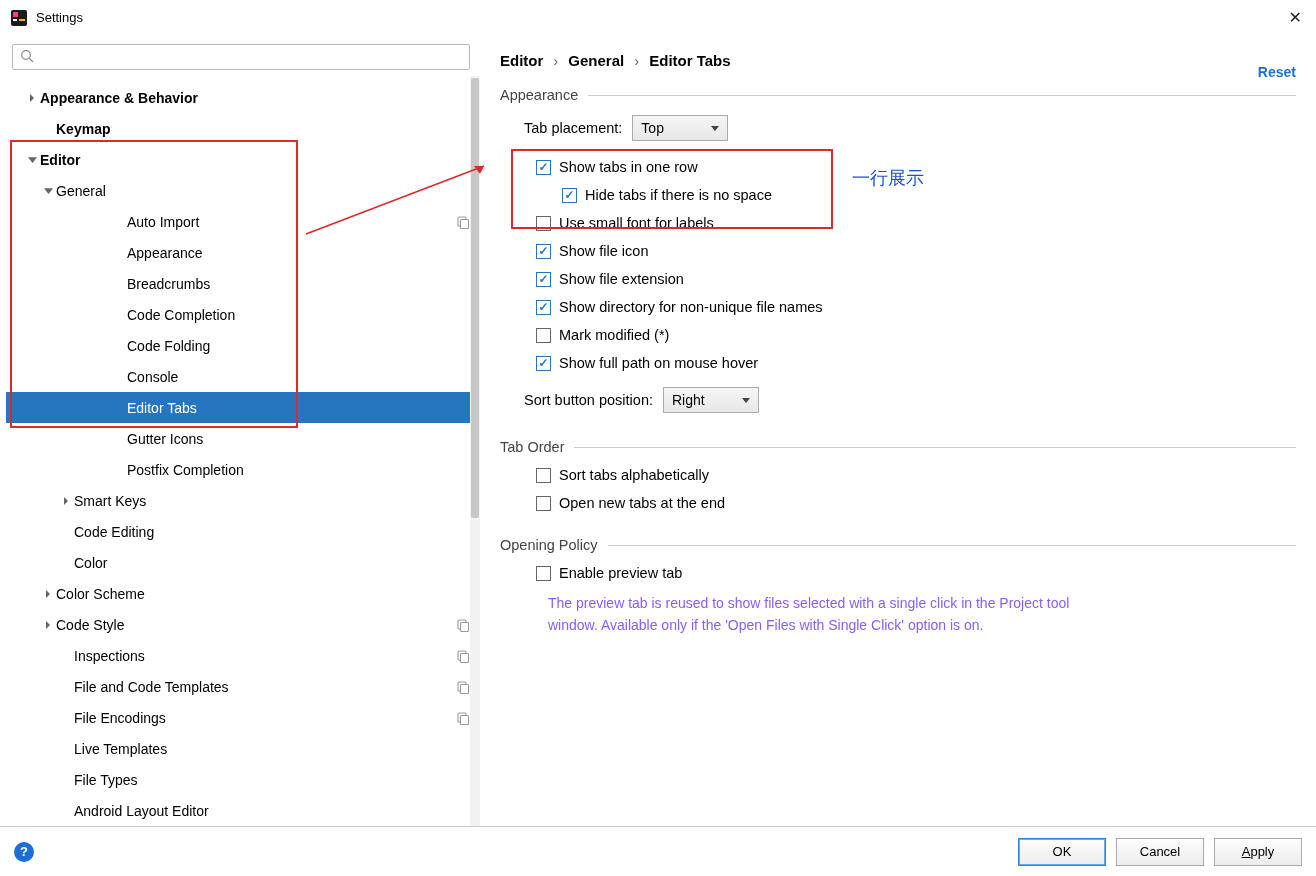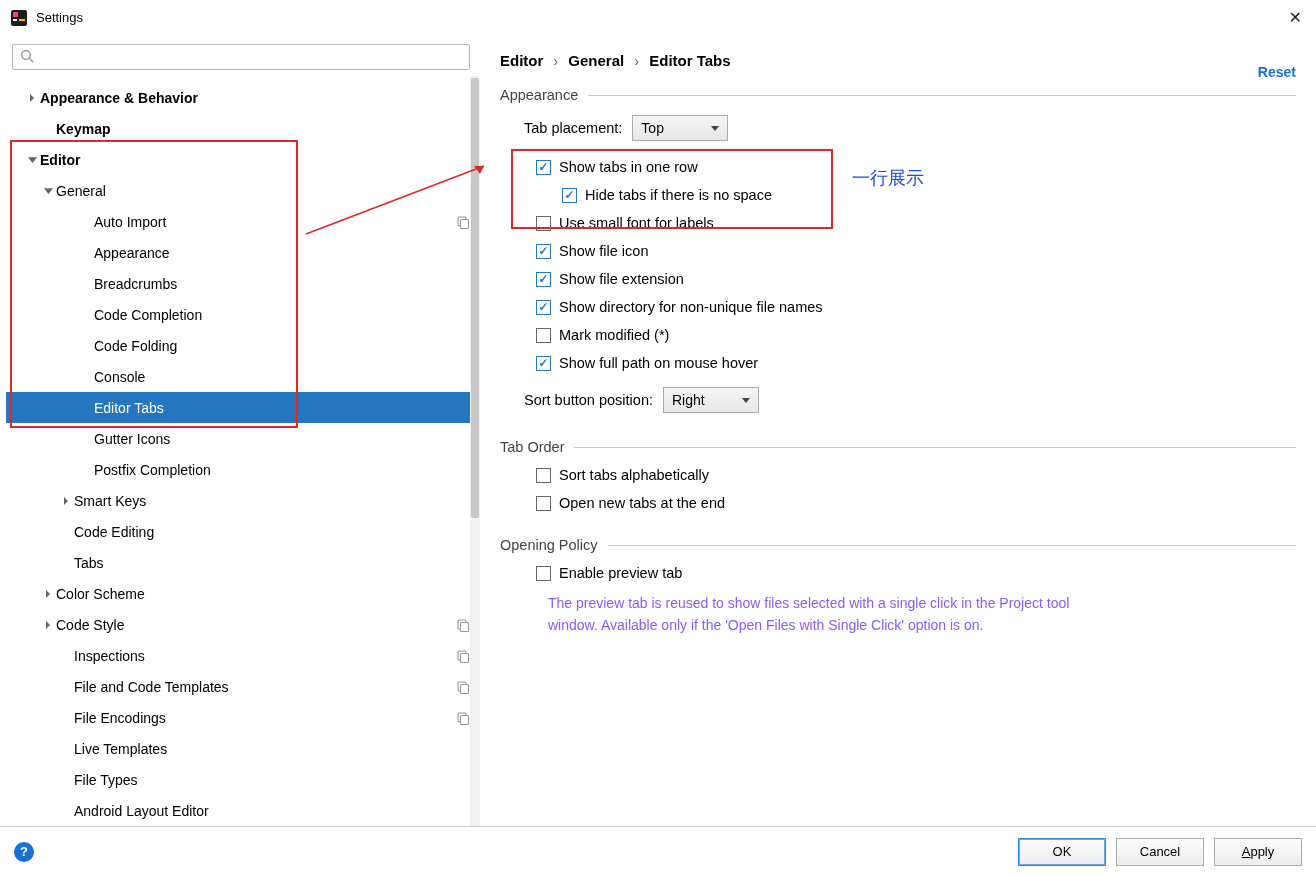--- a/index.html
+++ b/index.html
@@ -19,21 +19,21 @@
 .tree-item .label { font-size: 14px; }
 .tree-item.bold .label { font-weight: 600; }
 .tree-item.selected { background: #2675bf; color: #fff; }
 .expander { width: 16px; height: 16px; display: inline-flex; align-items: center; justify-content: center; color: #555; font-size: 10px; }
 .tree-item.selected .expander { color: #fff; }
 .copy-icon { margin-left: auto; color: #999; }
 .copy-icon svg { display: block; }
 .level-0 { padding-left: 18px; }
 .level-1 { padding-left: 34px; }
 .level-2 { padding-left: 52px; }
-.level-3 { padding-left: 72px; }
+.level-3 { padding-left: 72px; gap: 33px; }
 .sidebar-scroll { position: absolute; top: 40px; right: 0; width: 10px; height: 780px; background: #f2f2f2; }
 .sidebar-scroll-thumb { position: absolute; top: 2px; left: 1px; width: 8px; height: 440px; background: #c7c7c7; border-radius: 2px; }
 .content { flex: 1; padding: 16px 20px 0 20px; position: relative; }
 .breadcrumb { display: flex; align-items: center; gap: 10px; font-size: 15px; font-weight: 600; margin-bottom: 18px; }
 .breadcrumb .sep { color: #666; font-weight: 400; }
 .reset-link { position: absolute; right: 20px; top: 28px; color: #1a6fd6; font-weight: 600; font-size: 14px; }
 .section-header { display: flex; align-items: center; font-size: 14.5px; color: #444; margin: 10px 0 12px 0; }
 .section-header .line { flex: 1; height: 1px; background: #ccc; margin-left: 10px; }
 .field-row { display: flex; align-items: center; margin: 8px 0 18px 24px; font-size: 14.5px; }
 .field-row .field-label { margin-right: 10px; }
@@ -162,21 +162,21 @@
             </svg>
           </span>
           <span class="label">Smart Keys</span>
         </div>
         <div class="tree-item level-2">
           <span class="expander"></span>
           <span class="label">Code Editing</span>
         </div>
         <div class="tree-item level-2">
           <span class="expander"></span>
-          <span class="label">Tabs</span>
+          <span class="label">Color</span>
         </div>
         <div class="tree-item level-1">
           <span class="expander">
             <svg width="8" height="8" viewBox="0 0 8 8">
               <path d="M2 0 L6 4 L2 8 Z" fill="#666"></path>
             </svg>
           </span>
           <span class="label">Color Scheme</span>
         </div>
         <div class="tree-item level-1">

